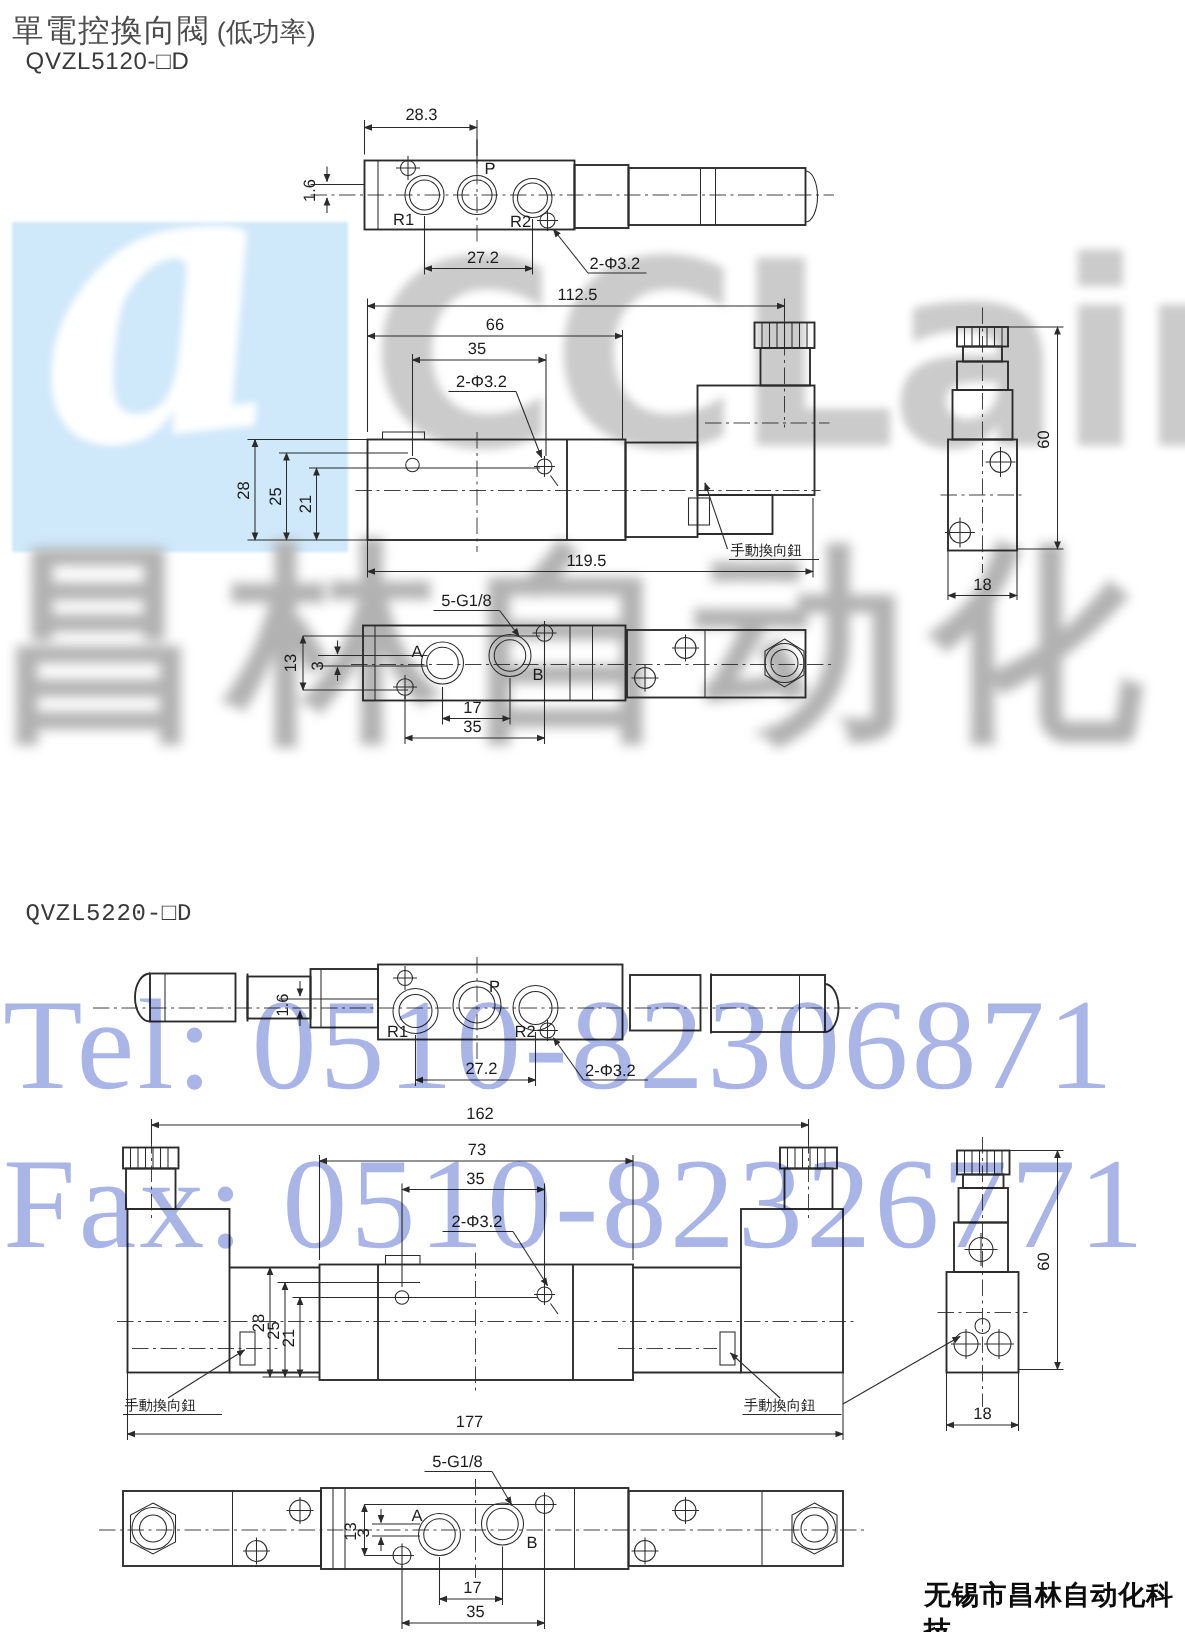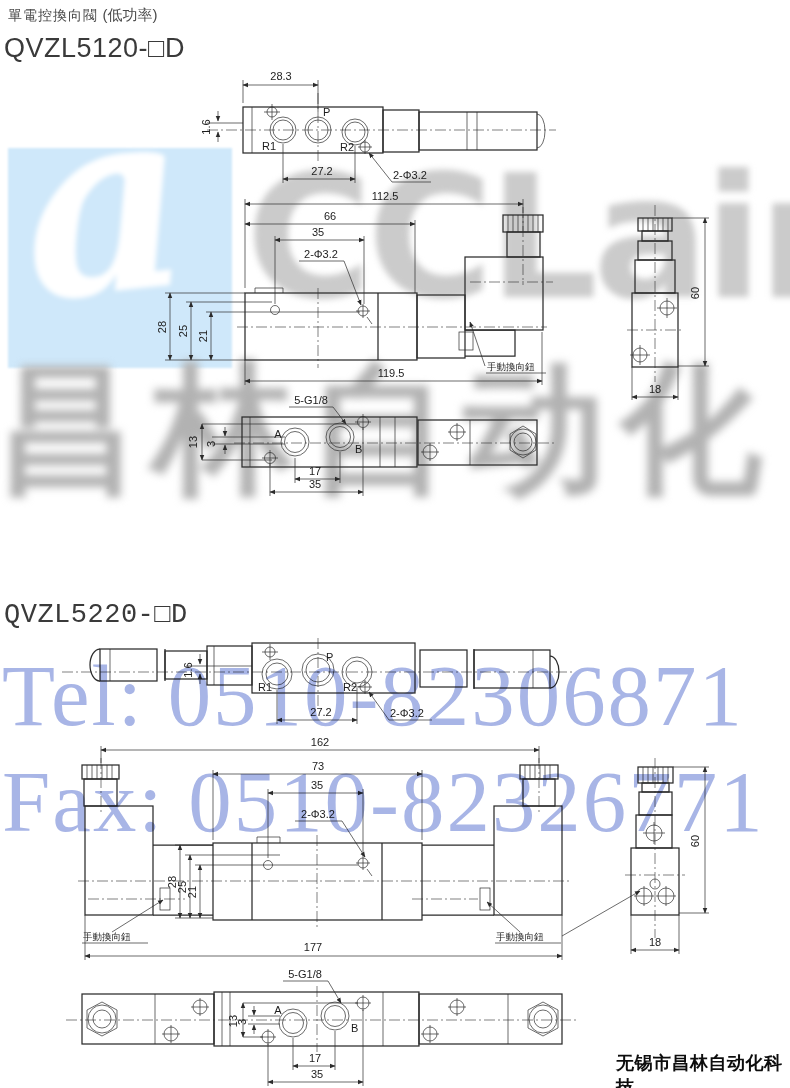--- a/index.html
+++ b/index.html
@@ -18,23 +18,23 @@
            font:700 142px "DejaVu Sans","Liberation Sans",sans-serif;
            color:#b2b2b2;letter-spacing:14px;filter:blur(4px);line-height:1;}
   .wm-blue{position:absolute;left:2px;z-index:4;white-space:nowrap;line-height:1;
            font:400 86px "Liberation Serif",serif;color:#3956c5;opacity:.44;
            letter-spacing:2px;mix-blend-mode:multiply;transform:scaleX(1.01);
            transform-origin:left;}
   #wm-tel{top:646px;}
   #wm-fax{top:752px;}
   
   .hdr{position:absolute;left:8px;z-index:3;color:#4c4c4c;}
-  .hdr .big{font-size:14px;letter-spacing:1px;}
-  .hdr .note{font-size:15px;}
-  .model{position:absolute;left:4px;z-index:3;color:#3a3a3a;font-size:27px;letter-spacing:.5px;}
+  .hdr .big{font-size:21px;letter-spacing:1px;}
+  .hdr .note{font-size:18px;}
+  .model{position:absolute;left:17px;z-index:3;color:#3a3a3a;font-size:16px;letter-spacing:.5px;}
   #s1-title{top:6px;}   #s1-model{top:33px;}
   #s2-title{top:572px;} #s2-model{top:600px;font-family:Liberation Mono, monospace;}
   #footer{position:absolute;left:616px;top:1051px;z-index:3;color:#0d0d0d;
           font-weight:700;font-size:18px;letter-spacing:.5px;}
   
   #dwg{position:absolute;left:0;top:0;z-index:2;}
   .ln{stroke:#2b2b2b;stroke-width:1.25;fill:none;}
   .tn{stroke:#2b2b2b;stroke-width:.7;fill:none;}
   .dm{stroke:#2b2b2b;stroke-width:.7;fill:none;marker-start:url(#ar);marker-end:url(#ar);}
   .de{stroke:#2b2b2b;stroke-width:.7;fill:none;marker-end:url(#ar);}

